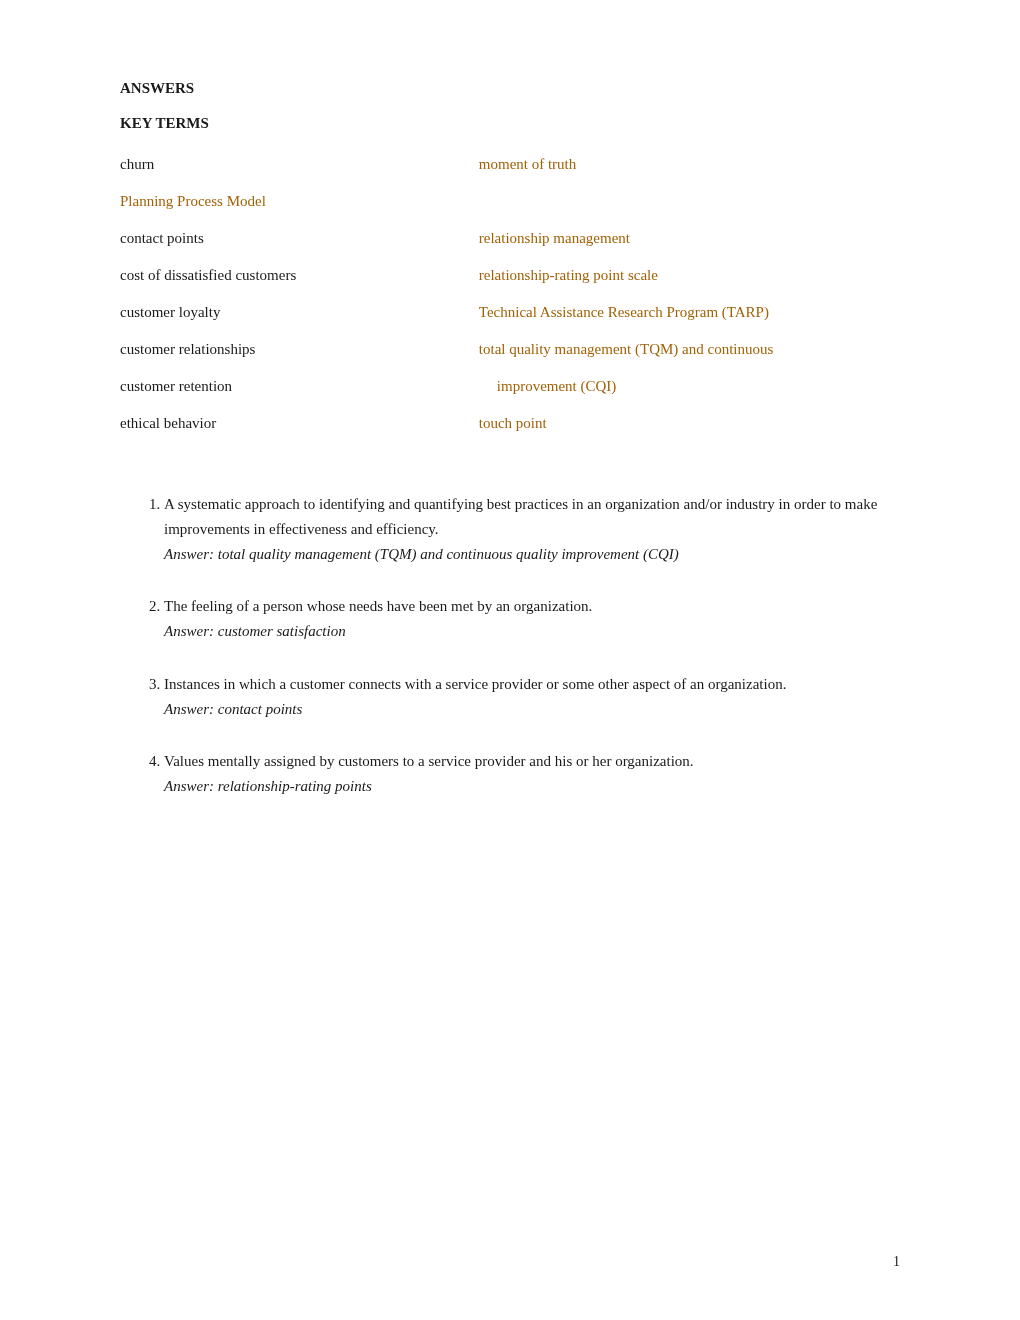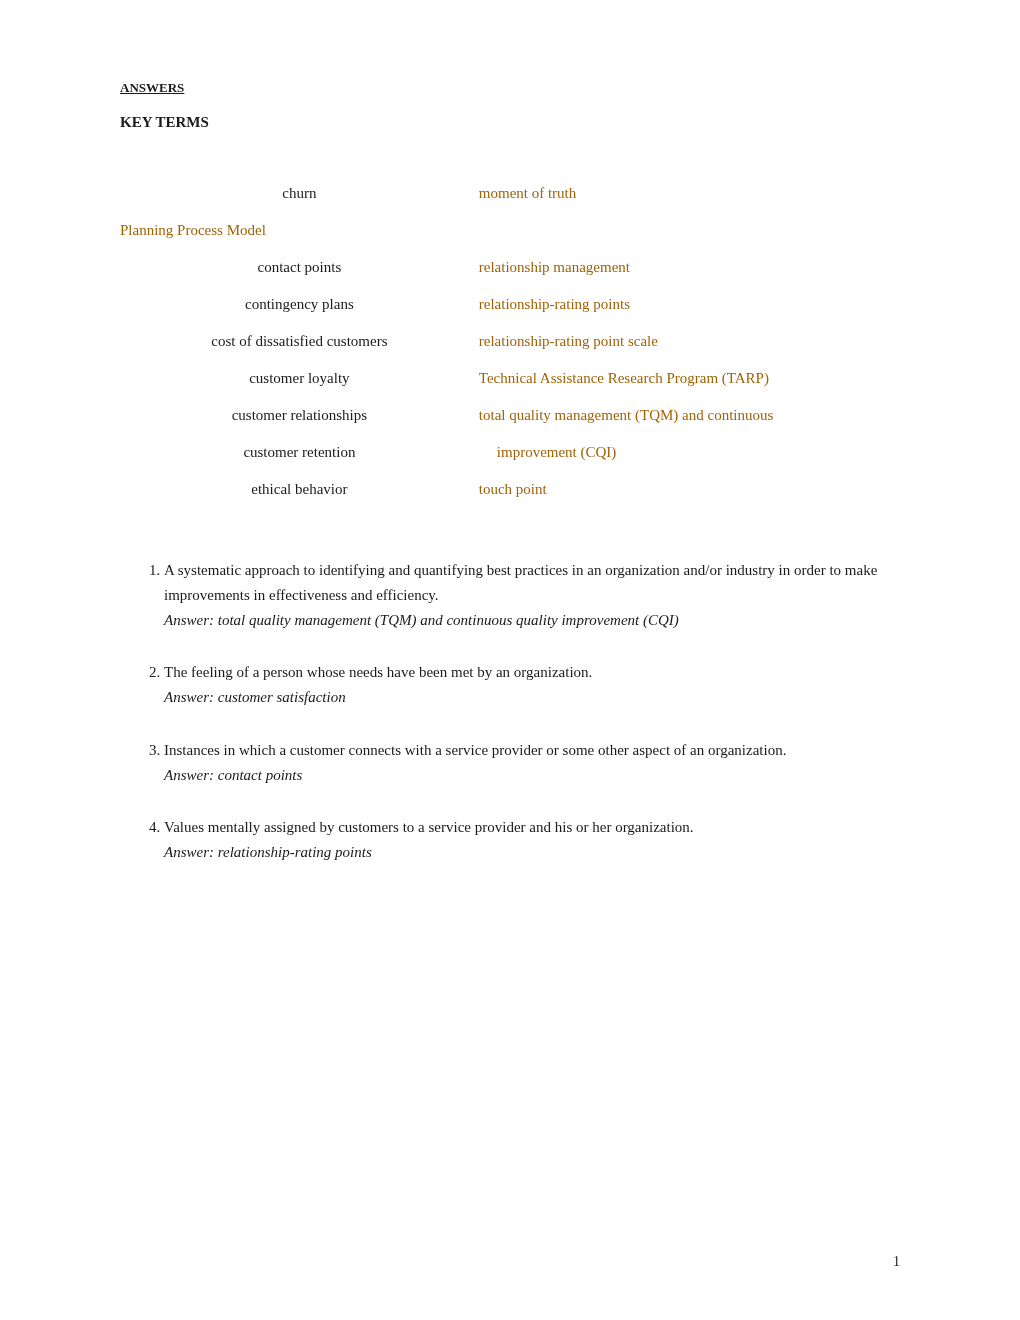--- a/index.html
+++ b/index.html
@@ -21,49 +21,47 @@
     .page {
       padding: 80px 120px 80px 120px;
       max-width: 1020px;
       margin: 0 auto;
       position: relative;
       min-height: 1320px;
     }
 
     .section-title {
       font-weight: bold;
-      text-decoration: underline;
-      font-size: 13px;
+      font-size: 15px;
       margin-bottom: 18px;
     }
 
     .key-terms-title {
       font-weight: bold;
       font-size: 15px;
-      margin-bottom: 44px;
+      margin-bottom: 14px;
       text-decoration: none;
     }
 
     .terms-table {
       width: 100%;
       margin-bottom: 50px;
     }
 
     .terms-row {
       display: flex;
       flex-direction: row;
       margin-bottom: 0;
     }
 
     .term-left {
       width: 46%;
       padding: 10px 0 10px 0;
       font-size: 15px;
       color: #1a1a1a;
-      text-align: center;
     }
 
     .term-right {
       width: 54%;
       padding: 10px 0 10px 0;
       font-size: 15px;
       color: #a16207;
     }
 
     .answer-italic {
@@ -109,24 +107,20 @@
 
     <div class="terms-row">
       <div class="term-right">Planning Process Model</div>
     </div>
 
     <div class="terms-row">
       <div class="term-left">contact points</div>
       <div class="term-right">relationship management</div>
     </div>
 
-    <div class="terms-row">
-      <div class="term-left">contingency plans</div>
-      <div class="term-right">relationship-rating points</div>
-    </div>
 
     <div class="terms-row">
       <div class="term-left">cost of dissatisfied customers</div>
       <div class="term-right">relationship-rating point scale</div>
     </div>
 
     <div class="terms-row">
       <div class="term-left">customer loyalty</div>
       <div class="term-right">Technical Assistance Research Program (TARP)</div>
     </div>

